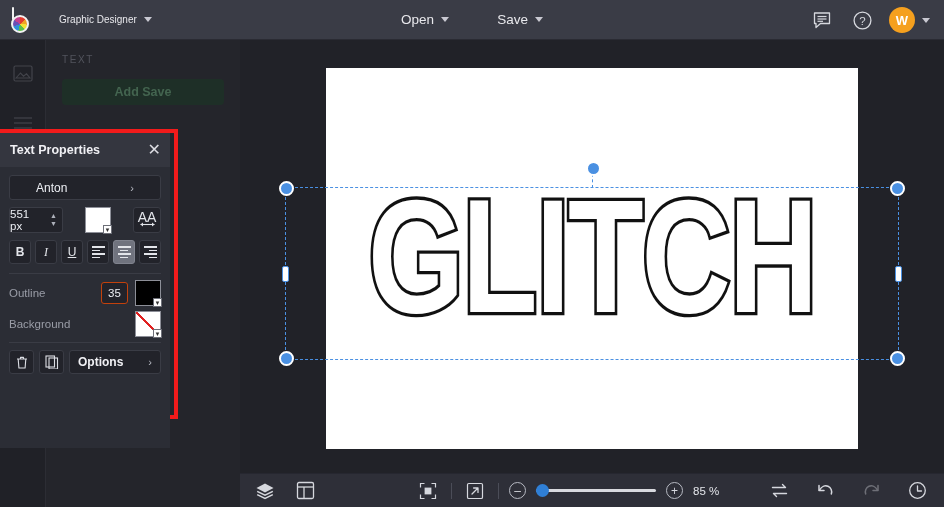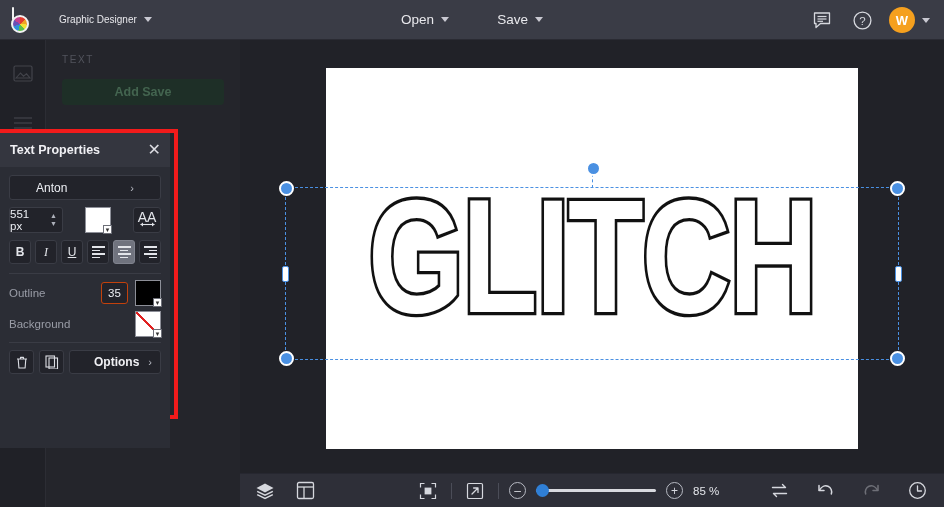--- a/index.html
+++ b/index.html
@@ -193,21 +193,21 @@
   .fbtn {
     width: 25px; height: 24px; background: #22232a; border: 1px solid #3a3c45;
     border-radius: 3px; display: flex; align-items: center; justify-content: center;
     cursor: pointer;
   }
   .options-btn {
     flex: 1; height: 24px; background: #22232a; border: 1px solid #3a3c45;
     border-radius: 3px; display: flex; align-items: center; justify-content: space-between;
     padding: 0 8px; cursor: pointer;
   }
-  .options-btn span.lbl { font-size: 12px; color: #f0f0f4; font-weight: bold; margin-left: 16px; }
+  .options-btn span.lbl { font-size: 12px; color: #f0f0f4; font-weight: bold; }
 
   
   .canvas-area {
     position: absolute; left: 240px; top: 40px; width: 704px; height: 433px;
     background: #212228;
   }
   .page {
     position: absolute; left: 86px; top: 28px; width: 532px; height: 381px;
     background: #ffffff;
   }

